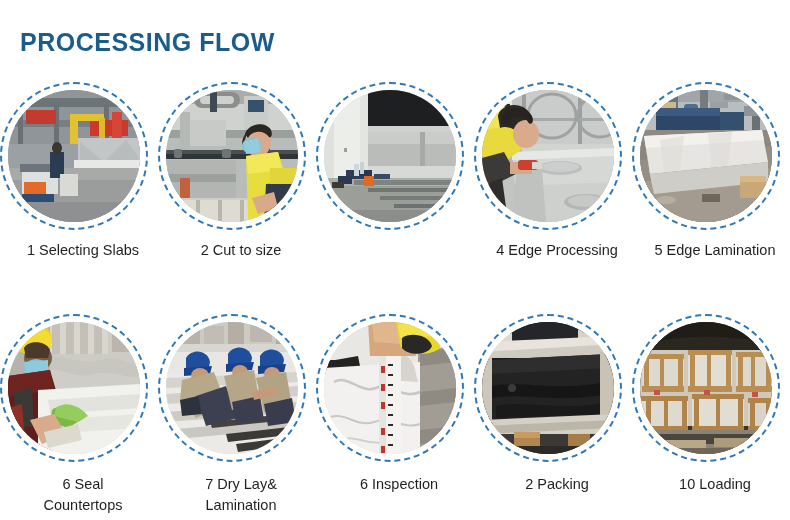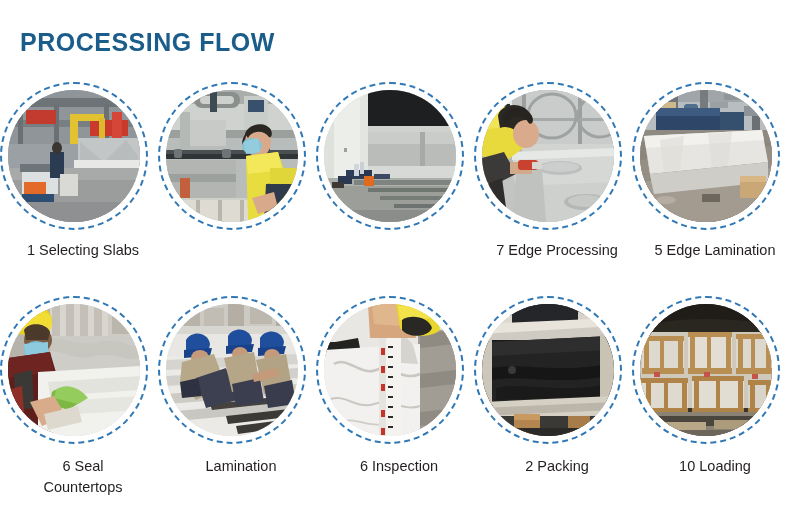--- a/index.html
+++ b/index.html
@@ -17,21 +17,21 @@
     left:20px;top:28px;
     font-size:25px;
     font-weight:bold;
     letter-spacing:.5px;
     color:#1b5d8a;
     white-space:nowrap;
   }
 
   .row{position:absolute;left:0;width:790px;display:flex;}
   .row1{top:82px;}
-  .row2{top:296px;}
+  .row2{top:314px;}
 
   .step{
     width:158px;
     display:flex;
     flex-direction:column;
     align-items:flex-start;
   }
 
   
   .circle-wrap{
@@ -154,20 +154,23 @@
             <path d="M78 52 L92 48 L94 62 L80 64 Z" fill="#93cddd"></path>
             <path d="M80 66 L112 62 L122 92 L126 130 L82 130 Z" fill="#e8dd3e"></path>
             <path d="M80 66 L112 62 L116 80 L82 84 Z" fill="#f2e85a"></path>
             <path d="M100 94 L128 92 L130 132 L98 132 Z" fill="#2f3a4a"></path>
             <path d="M86 108 L108 102 L112 118 L92 124 Z" fill="#d8a98a"></path>
             <rect x="104" y="78" width="28" height="16" fill="#e0d63a"></rect>
           </svg>
         </div>
         <div class="ring"></div>
       </div>
+      <div class="caption">
+        <div>2 Cut to size</div>
+      </div>
     </div>
 
     <div class="step">
       <div class="circle-wrap">
         <div class="photo">
           <svg viewBox="0 0 132 132">
             <rect width="132" height="132" fill="#c8cac7"></rect>
             <rect x="0" y="0" width="132" height="96" fill="#d7d9d6"></rect>
             <rect x="44" y="0" width="88" height="36" fill="#1d1f20"></rect>
             <rect x="44" y="36" width="88" height="6" fill="#cfd1ce"></rect>
@@ -232,21 +235,21 @@
             <path d="M0 68 L22 62 L34 84 L10 96 L0 88 Z" fill="#3b3a38"></path>
             <rect x="28" y="72" width="22" height="12" fill="#d2aa8b"></rect>
             <rect x="36" y="70" width="20" height="10" rx="3" fill="#c8422f"></rect>
             <rect x="50" y="72" width="10" height="7" fill="#d9d6d0"></rect>
             <path d="M0 96 L20 88 L26 132 L0 132 Z" fill="#2e2d2b"></path>
           </svg>
         </div>
         <div class="ring"></div>
       </div>
       <div class="caption">
-        <div>7 Edge Processing</div>
+        <div>4 Edge Processing</div>
       </div>
     </div>
 
     <div class="step">
       <div class="circle-wrap">
         <div class="photo">
           <svg viewBox="0 0 132 132">
             <rect width="132" height="132" fill="#a7a098"></rect>
             <rect x="0" y="0" width="132" height="44" fill="#b8bdbf"></rect>
             <rect x="0" y="0" width="132" height="12" fill="#9fa5a8"></rect>
@@ -367,20 +370,21 @@
             <path d="M92 44 L120 42 L118 50 L92 52 Z" fill="#1a428a"></path>
             <ellipse cx="106" cy="52" rx="8" ry="7" fill="#c49a7a"></ellipse>
             <path d="M90 56 L120 50 L126 84 L98 90 Z" fill="#b2a384"></path>
             <path d="M98 82 L126 76 L130 100 L102 104 Z" fill="#383c4c"></path>
             <path d="M86 70 L110 64 L114 72 L88 78 Z" fill="#c49a7a"></path>
           </svg>
         </div>
         <div class="ring"></div>
       </div>
       <div class="caption">
+        <div>7 Dry Lay&amp;</div>
         <div>Lamination</div>
       </div>
     </div>
 
     <div class="step">
       <div class="circle-wrap">
         <div class="photo">
           <svg viewBox="0 0 132 132">
             <rect width="132" height="132" fill="#d9d7d2"></rect>
             <rect x="0" y="0" width="132" height="46" fill="#e8e7e3"></rect>

